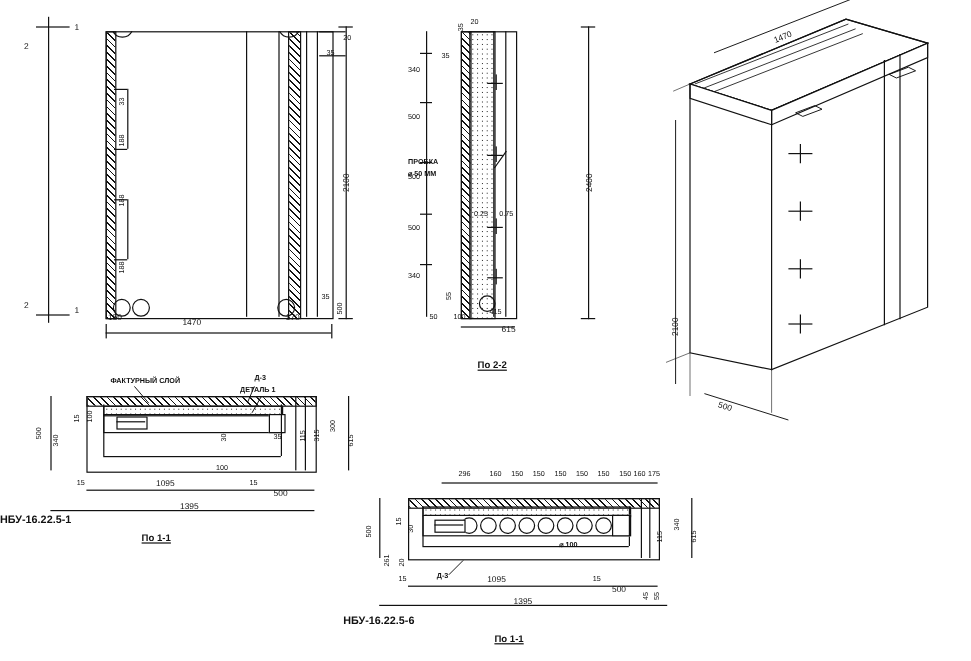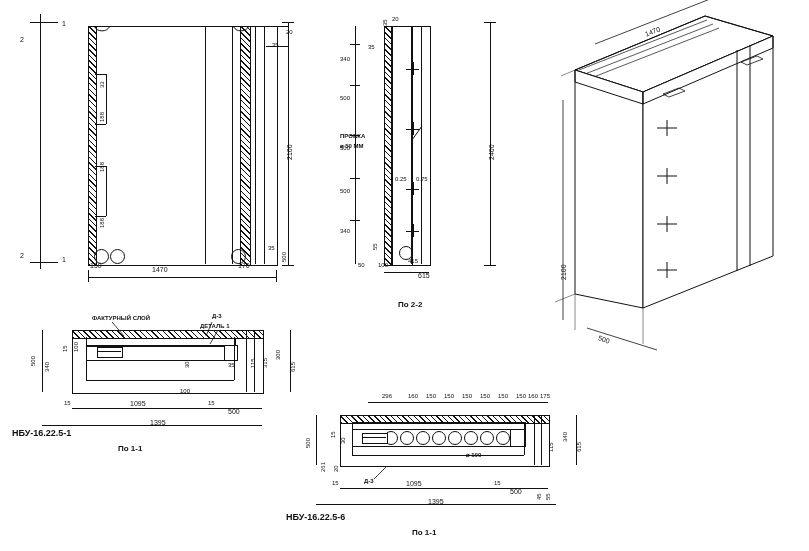--- a/index.html
+++ b/index.html
@@ -1,21 +1,21 @@
 <!DOCTYPE html>
 <html><head>
 <meta charset="utf-8">
 <style>
   html,body{margin:0;padding:0;background:#ffffff;}
   body{width:809px;height:551px;overflow:hidden;font-family:"Liberation Sans",sans-serif;color:#111;}
   #sheet{position:relative;width:809px;height:551px;}
   .lbl{position:absolute;font-size:7px;line-height:8px;color:#111;white-space:nowrap;}
   .lbl.b{font-weight:bold;}
   .lbl.s6{font-size:6px;line-height:7px;}
-  .lbl.s8{font-size:8px;line-height:9px;}
+  .lbl.s8{font-size:8px;line-height:9px;text-decoration:underline;}
   .lbl.s9{font-size:9px;line-height:10px;font-weight:bold;}
   .rot{transform-origin:0 0;transform:rotate(-90deg);}
   .ln{position:absolute;background:#111;}
   .h{height:1px;}
   .v{width:1px;}
   .hatch{
     background-image:repeating-linear-gradient(45deg,#111 0px,#111 1px,transparent 1px,transparent 4px);
     border:1px solid #111;
   }
   .dot{
@@ -244,21 +244,21 @@
     <div class="dim" style="left:72px;top:408px;width:190px;"></div>
     <div class="dim" style="left:42px;top:425px;width:220px;"></div>
     <div class="lbl s6" style="left:64px;top:400px;">15</div>
     <div class="lbl" style="left:130px;top:400px;">1095</div>
     <div class="lbl s6" style="left:208px;top:400px;">15</div>
     <div class="lbl" style="left:228px;top:408px;">500</div>
     <div class="lbl" style="left:150px;top:419px;">1395</div>
     <div class="lbl s6" style="left:180px;top:388px;">100</div>
     <div class="lbl s6 rot" style="left:184px;top:368px;">30</div>
 
-    <div class="lbl s9" style="left:12px;top:428px;text-align:right;">НБУ-16.22.5-1</div>
+    <div class="lbl s9" style="left:0;top:428px;text-align:right;">НБУ-16.22.5-1</div>
     <div class="lbl s8 b" style="left:118px;top:444px;">По 1-1</div>
   </div>
 
   <div>
     <div class="box" style="left:340px;top:415px;width:208px;height:50px;"></div>
     <div class="hatch" style="position:absolute;left:340px;top:415px;width:208px;height:7px;"></div>
     <div class="dot" style="position:absolute;left:352px;top:422px;width:172px;height:7px;"></div>
     <div class="boxw" style="left:352px;top:429px;width:172px;height:16px;"></div>
     <div class="ln h" style="left:352px;top:455px;width:172px;"></div>
     <div class="ln v" style="left:352px;top:422px;height:33px;"></div>

